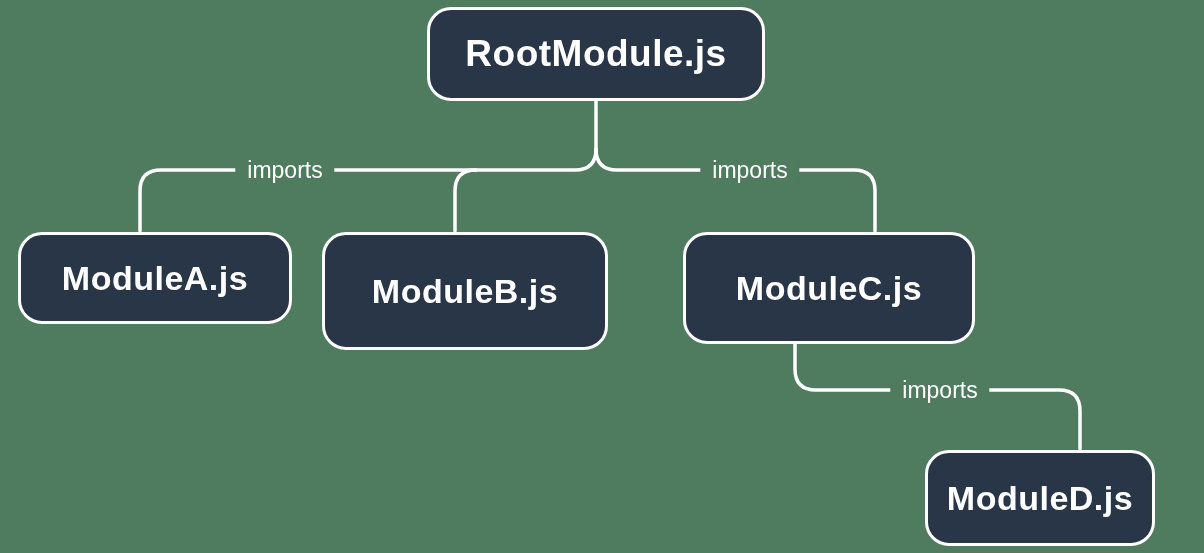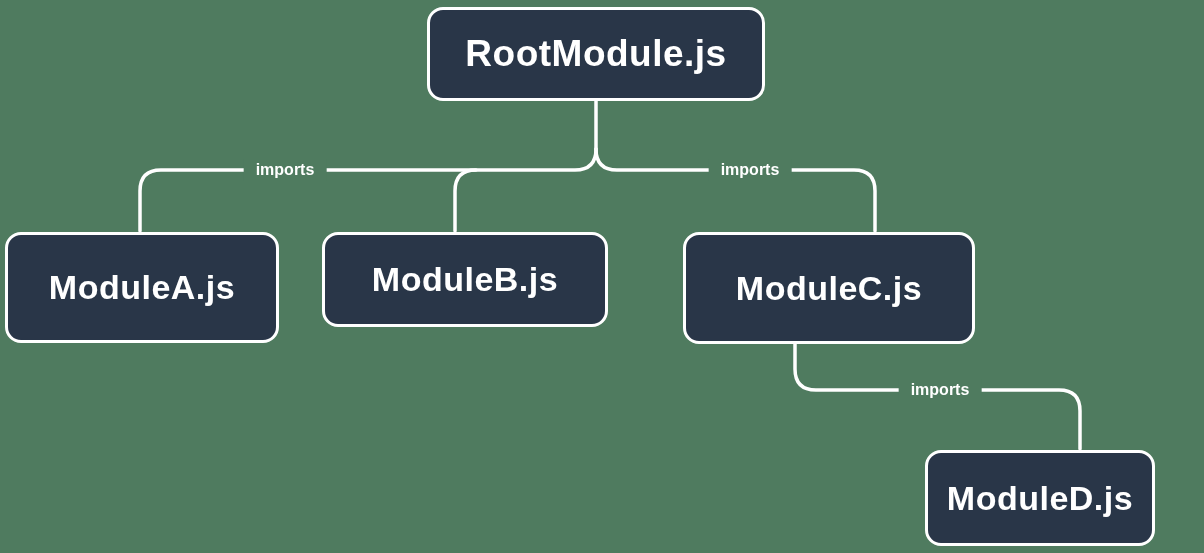--- a/index.html
+++ b/index.html
@@ -27,37 +27,37 @@
   .connectors path{
     fill:none;
     stroke:var(--line);
     stroke-width:3.5;
     stroke-linecap:round;
   }
   .node{
     position:absolute;
     background:var(--node-fill);
     border:3px solid var(--node-border);
-    border-radius:16px;
+    border-radius:24px;
     color:var(--node-text);
     display:flex;
     align-items:center;
     justify-content:center;
     font-weight:700;
     font-size:34px;
     letter-spacing:0.5px;
   }
   .node.root{font-size:37px;}
   .edge-label{
     position:absolute;
     transform:translate(-50%,-50%);
     background:var(--bg);
     color:var(--node-text);
-    font-weight:700;
-    font-size:16px;
+    font-weight:400;
+    font-size:23px;
     line-height:1;
     padding:3px 12px;
     white-space:nowrap;
   }
 </style>
 </head>
 <body>
 
 <div class="canvas">
 
@@ -66,25 +66,25 @@
     <path d="M596 149 Q596 170 575 170 H161 Q140 170 140 191 V231"></path>
     <path d="M476 170 Q455 170 455 191 V231"></path>
     <path d="M596 149 Q596 170 617 170 H854 Q875 170 875 191 V231"></path>
     <path d="M795 328 V369 Q795 390 816 390 H1059 Q1080 390 1080 411 V449"></path>
   </svg>
 
   <div class="node root" style="left:427px;top:7px;width:338px;height:94px;">
     <span>RootModule.js</span>
   </div>
 
-  <div class="node" style="left:5px;top:232px;width:274px;height:111px;">
+  <div class="node" style="left:18px;top:232px;width:274px;height:92px;">
     <span>ModuleA.js</span>
   </div>
 
-  <div class="node" style="left:322px;top:232px;width:286px;height:95px;">
+  <div class="node" style="left:322px;top:232px;width:286px;height:118px;">
     <span>ModuleB.js</span>
   </div>
 
   <div class="node" style="left:683px;top:232px;width:292px;height:112px;">
     <span>ModuleC.js</span>
   </div>
 
   <div class="node" style="left:925px;top:450px;width:230px;height:96px;">
     <span>ModuleD.js</span>
   </div>

